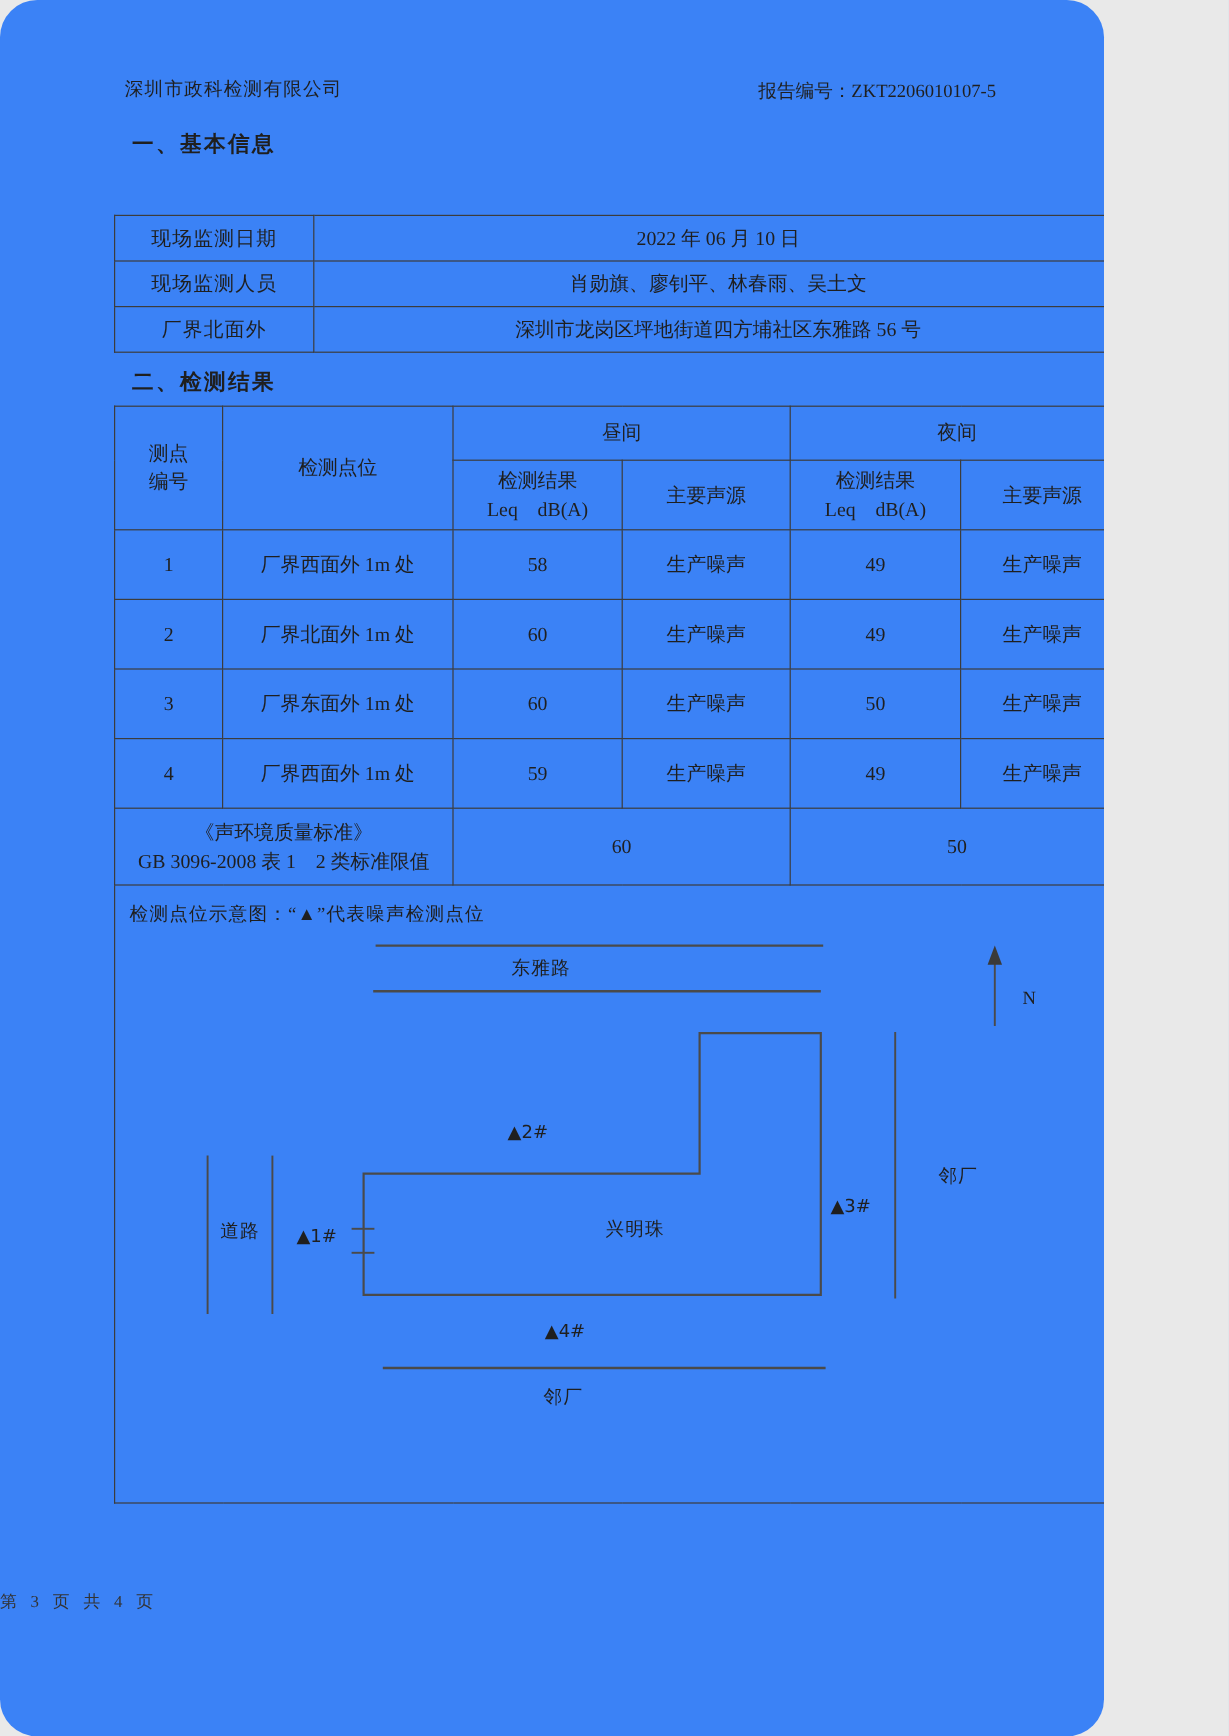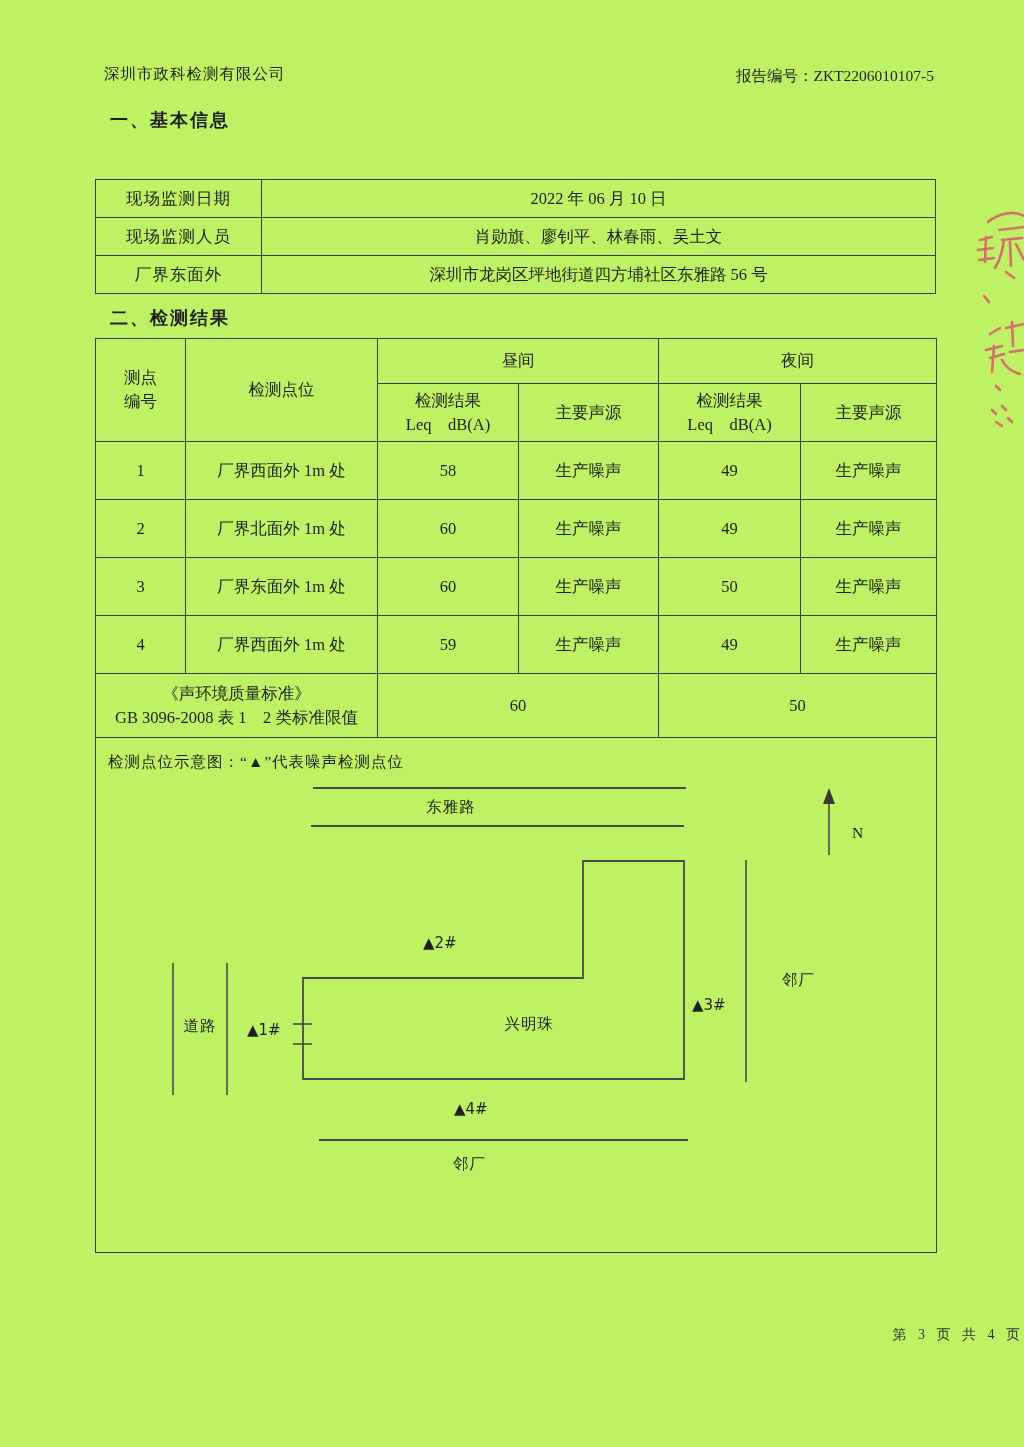--- a/index.html
+++ b/index.html
@@ -1,23 +1,24 @@
 <!DOCTYPE html>
 <html><head>
 <meta charset="utf-8">
 <style>
   * { margin: 0; padding: 0; box-sizing: border-box; }
   html, body { background: #e9e9e9; }
   .page {
     position: relative;
-    width: 1024px; height: 1447px;
-    background: #bef264;
+    width: 920px; height: 1447px;
+    background: #3b82f6;
     overflow: hidden;
     font-family: "Liberation Serif", "DejaVu Serif", serif;
     color: #1f1f1f;
+    border-radius: 31px;
   }
   .hdr-left { position: absolute; left: 104px; top: 64px; font-size: 15.5px; letter-spacing: 1px; }
   .hdr-right { position: absolute; right: 90px; top: 66px; font-size: 15.5px; }
   .sec-title { position: absolute; left: 110px; font-size: 18px; font-weight: bold; letter-spacing: 2px; }
   .sec1 { top: 108px; }
   .sec2 { top: 306px; }
 
   table { border-collapse: collapse; table-layout: fixed; }
   td { border: 1.4px solid #3c3c3c; text-align: center; vertical-align: middle;
        font-size: 16.5px; padding: 2px 4px; background: transparent; }
@@ -36,21 +37,21 @@
   .row-std td { height: 64px; }
   .two-line div { line-height: 1.45; }
 
   .diagram-cell { position: relative; height: 515px; padding: 0; }
   .diag-note { position: absolute; left: 12px; top: 14px; font-size: 15.5px; letter-spacing: 1px; }
   .diag-label { position: absolute; font-size: 15.5px; letter-spacing: 1px; white-space: nowrap; }
   .marker { position: absolute; font-size: 15px; white-space: nowrap;
             font-family: "DejaVu Sans", "Liberation Sans", sans-serif; }
   .diag-svg { position: absolute; left: 0; top: 0; }
 
-  .footer { position: absolute; left: 0; right: 0; top: 1326px; text-align: right;
+  .footer { position: absolute; left: 0; right: 0; top: 1326px; text-align: left;
             font-size: 14px; letter-spacing: 4px; color: #333; }
 
   .stamp { position: absolute; left: 966px; top: 200px; width: 58px; height: 245px; opacity: .8; }
 </style>
 </head>
 <body>
 
 <div class="page">
 
   <div class="hdr-left">深圳市政科检测有限公司</div>
@@ -62,21 +63,21 @@
     <tbody>
         <tr>
       <td class="lbl">现场监测日期</td>
       <td>2022 年 06 月 10 日</td>
     </tr>
     <tr>
       <td class="lbl">现场监测人员</td>
       <td>肖勋旗、廖钊平、林春雨、吴土文</td>
     </tr>
     <tr>
-      <td class="lbl">厂界东面外</td>
+      <td class="lbl">厂界北面外</td>
       <td>深圳市龙岗区坪地街道四方埔社区东雅路 56 号</td>
     </tr>
   </tbody>
     </table>
 
   <div class="sec-title sec2">二、检测结果</div>
 
   <table class="t2">
     <colgroup>
       <col class="c1">

